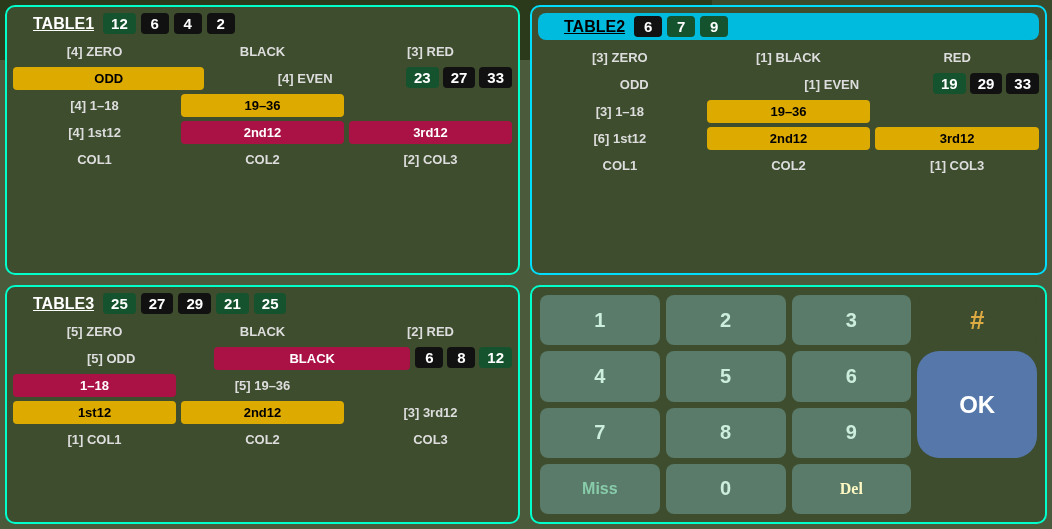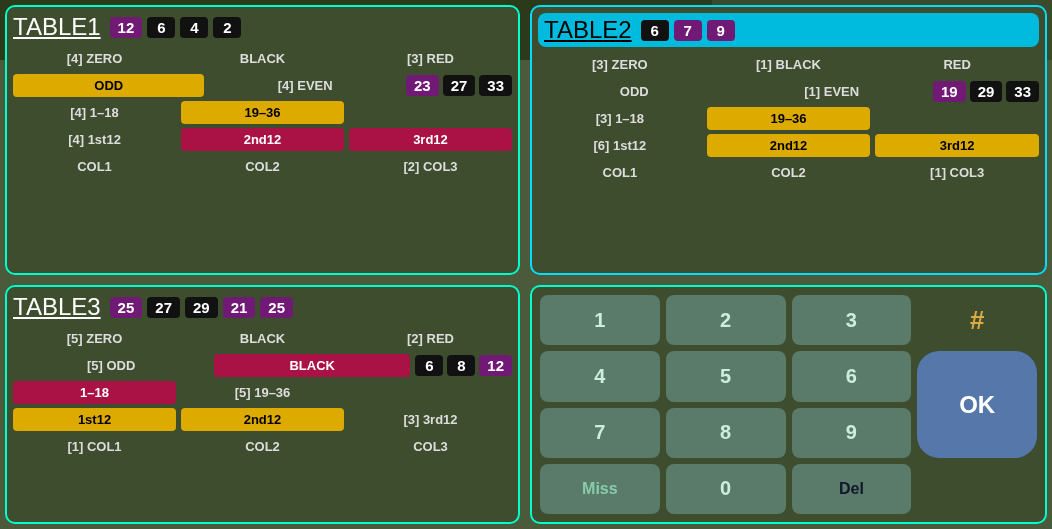--- a/index.html
+++ b/index.html
@@ -71,44 +71,45 @@
 
     .table-header {
       display: flex;
       align-items: center;
       gap: 5px;
       margin-bottom: 2px;
     }
 
     .table-title {
       color: white;
-      font-size: 24px;
-      font-weight: normal;
+      font-size: 16px;
+      font-weight: bold;
       text-decoration: underline;
       margin-right: 4px;
+      margin-left: 20px;
     }
 
     .num-badge {
       padding: 2px 8px;
       border-radius: 4px;
       font-weight: bold;
       font-size: 15px;
       color: white;
       min-width: 28px;
       text-align: center;
     }
 
-    .badge-red { background: #701a75; }
+    .badge-red { background: #14532d; }
     .badge-black { background: #111; }
 
     
     .table-row {
       display: flex;
       gap: 5px;
-      align-items: center;
+      align-items: flex-start;
     }
 
     .cell {
       flex: 1;
       text-align: center;
       padding: 4px 2px;
       font-size: 13px;
       color: white;
       font-weight: bold;
       border-radius: 4px;
@@ -140,21 +141,21 @@
       font-weight: bold;
       cursor: pointer;
       display: flex;
       align-items: center;
       justify-content: center;
     }
 
     .key-hash { font-size: 26px; color: #ddaa44; background: #3d4d2d; }
     .key-ok { background: #5577aa; color: white; font-size: 24px; font-weight: bold; border-radius: 22px; grid-row: span 2; }
     .key-miss { color: #88ccaa; font-size: 16px; }
-    .key-del { color: #0f172a; font-size: 16px; }
+    .key-del { color: #fef9c3; font-size: 16px; font-family: Liberation Serif, serif; }
 
     
     .top-bar {
       position: absolute;
       top: 0;
       left: 0;
       width: 1052px;
       height: 60px;
       background: #2a3a1a;
       z-index: -1;

